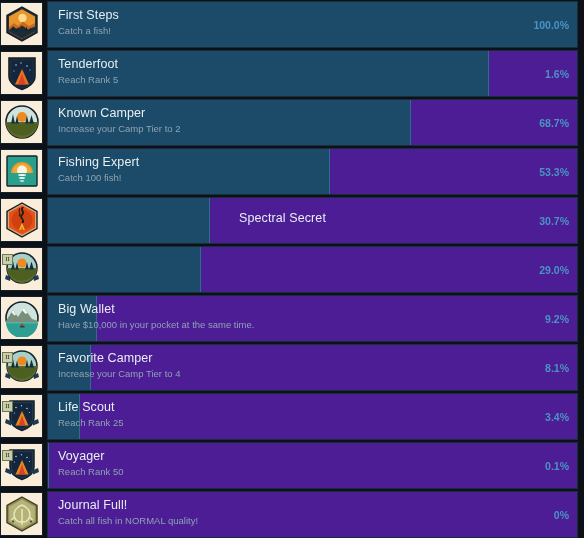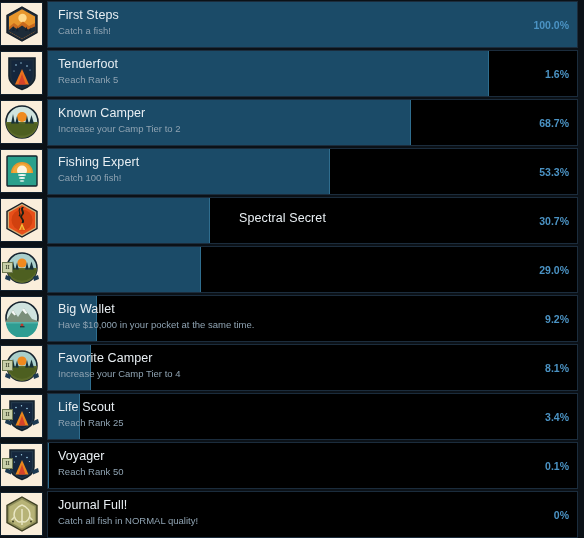--- a/index.html
+++ b/index.html
@@ -40,21 +40,21 @@
     overflow: hidden;
   }
   .ach-icon-frame svg { display: block; }
   .ach-bar-area {
     position: relative;
     flex: 1 1 auto;
     height: 47px;
     margin-top: 1px;
     margin-left: 4px;
     margin-right: 6px;
-    background: #000000;
+    background: #4c1d95;
     border: 1px solid #1b2c3c;
     overflow: hidden;
   }
   .ach-bar-fill {
     position: absolute;
     left: 0; top: 0; bottom: 0;
     background: #1b4b68;
     border-right: 1px solid #2f6d8e;
   }
   .ach-bar-fill.full { border-right: none; }
@@ -88,21 +88,21 @@
     transform: translateY(-50%);
     font-size: 10.5px;
     font-weight: bold;
     color: #4b93c4;
     z-index: 4;
     text-align: center;
   }
   .tier-badge {
     position: absolute;
     left: 1px;
-    top: 14px;
+    top: 6px;
     width: 11px;
     height: 11px;
     background: #c8cfa8;
     border: 1px solid #6f7a52;
     color: #2d3320;
     font-size: 7px;
     line-height: 9px;
     text-align: center;
     font-family: "Liberation Serif", serif;
     z-index: 5;

